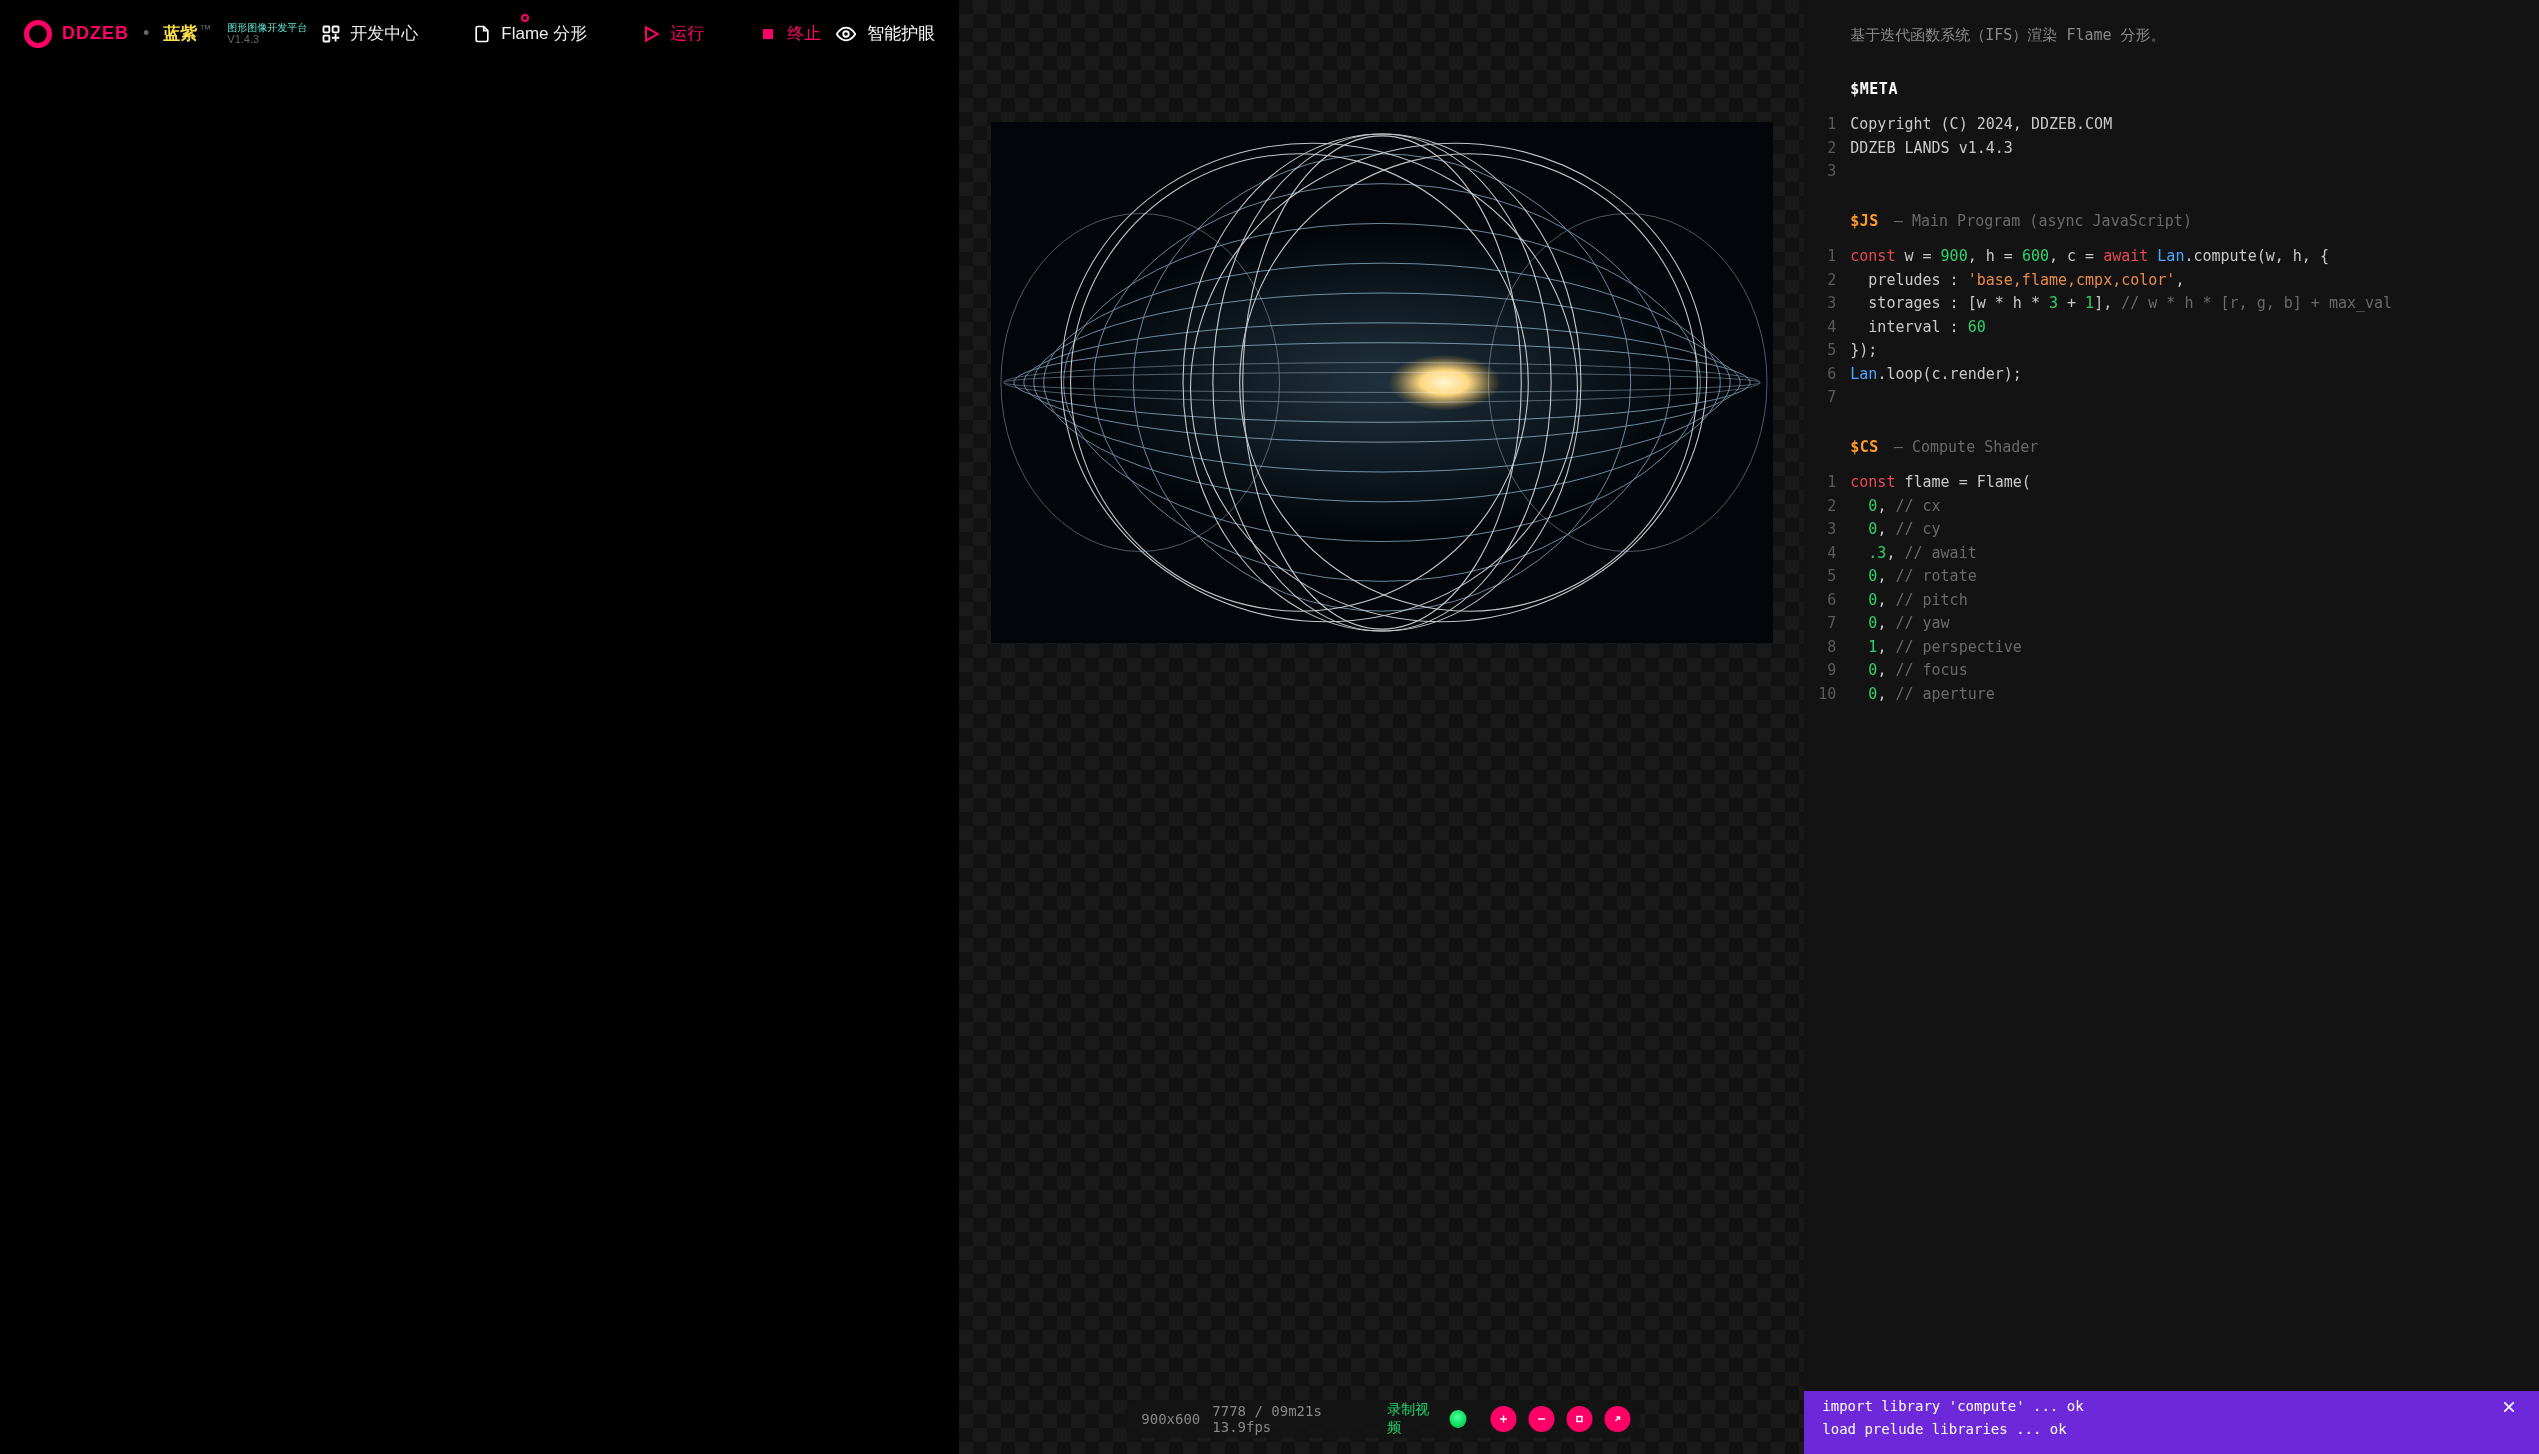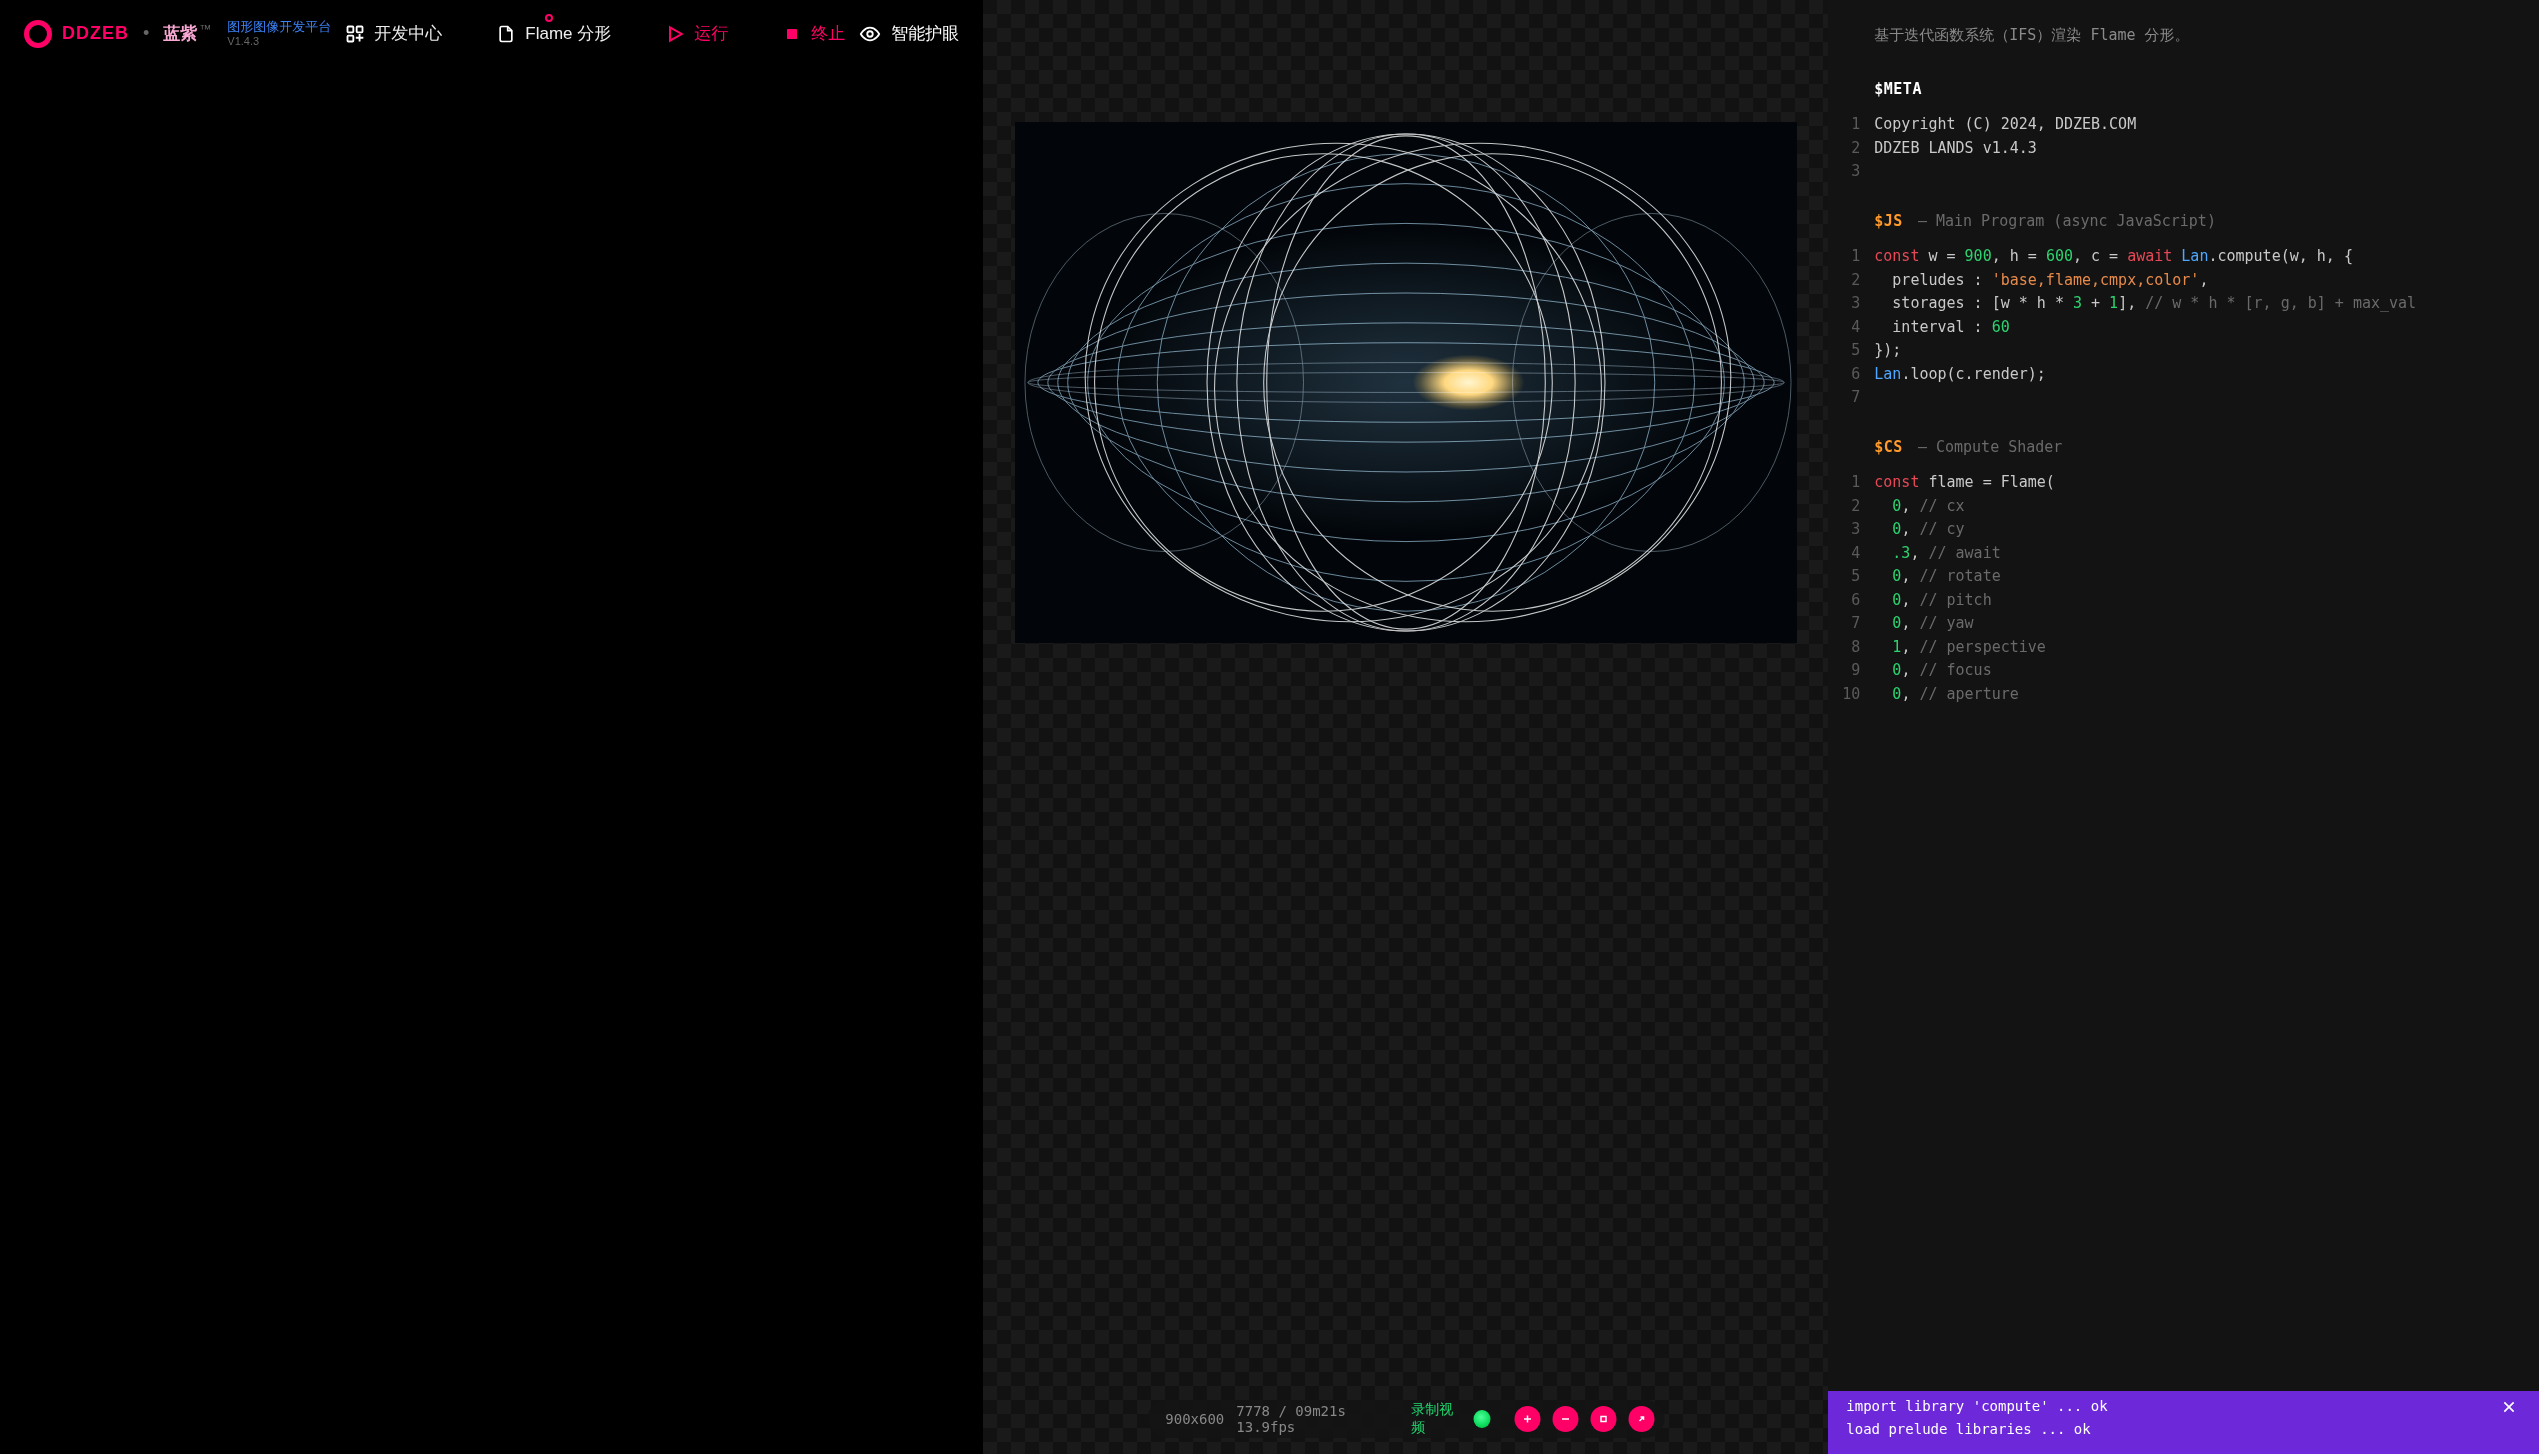--- a/index.html
+++ b/index.html
@@ -25,24 +25,24 @@
   .logo-group { display: flex; align-items: center; gap: 10px; }
   .logo-icon {
     width: 28px; height: 28px;
     border-radius: 50%;
     border: 5px solid #ff0066;
     background: #000;
     position: relative;
   }
   .brand { color: #ff0066; font-weight: 700; font-size: 18px; letter-spacing: 1px; }
   .dot-sep { color: #666; margin: 0 4px; font-size: 18px; }
-  .subbrand { color: #f9a8d4; font-weight: 600; font-size: 17px; margin-top: 40px; }
+  .subbrand { color: #fde047; font-weight: 600; font-size: 17px; margin-top: 40px; }
   .tm { color: #666; font-size: 12px; margin-left: 2px; vertical-align: top; }
   .brand-sub { display: flex; flex-direction: column; margin-left: 6px; line-height: 1.1; }
-  .brand-desc { color: #3b82f6; font-size: 13px; }
+  .brand-desc { color: #5eead4; font-size: 10px; }
   .brand-ver  { color: #666; font-size: 11px; }
 
   .header-mid { flex: 1; display: flex; justify-content: center; gap: 54px; align-items: center; }
   .hbtn { display: inline-flex; align-items: center; gap: 9px; font-size: 17px; color: #fff; font-weight: 500; cursor: pointer; position: relative; }
   .hbtn .ic { width: 20px; height: 20px; display: inline-flex; align-items: center; justify-content: center; }
   .hbtn.run { color: #ff0066; }
   .hbtn.stop { color: #ff0066; }
   .hbtn.grey { color: #eee; }
   .notif-dot { position: absolute; width: 8px; height: 8px; border: 2px solid #ff0066; border-radius: 50%; top: -8px; right: 58px; }
 

